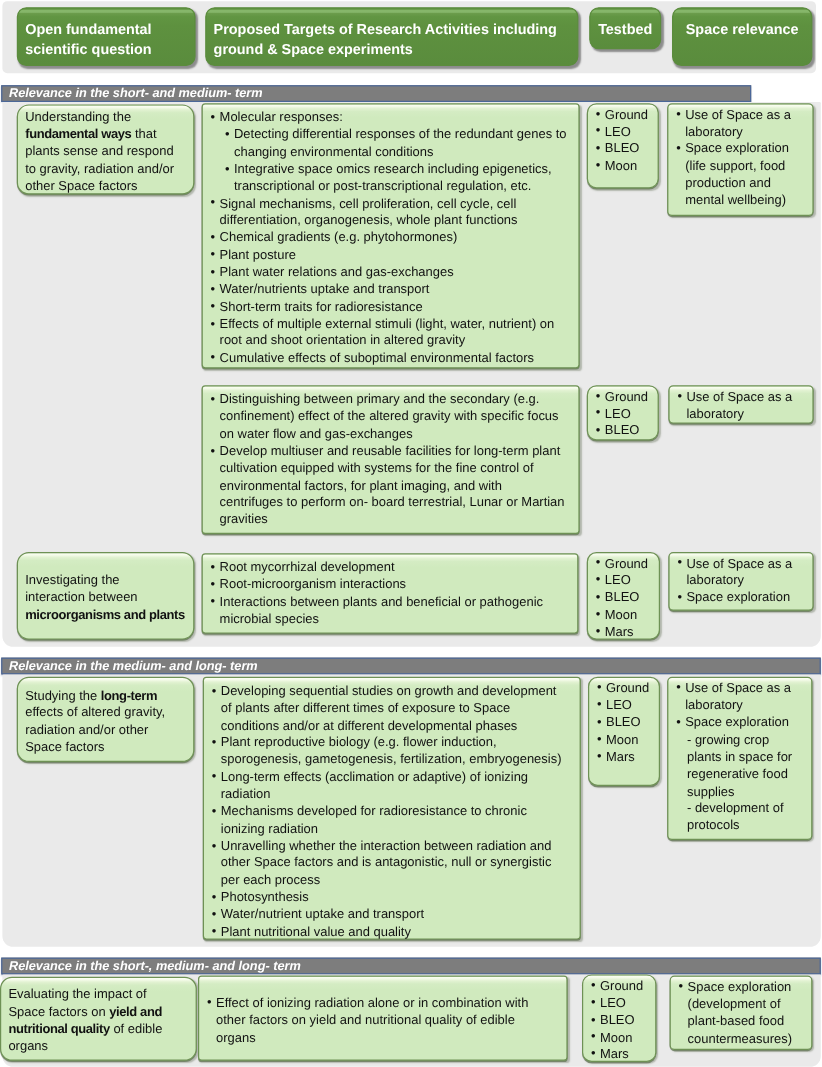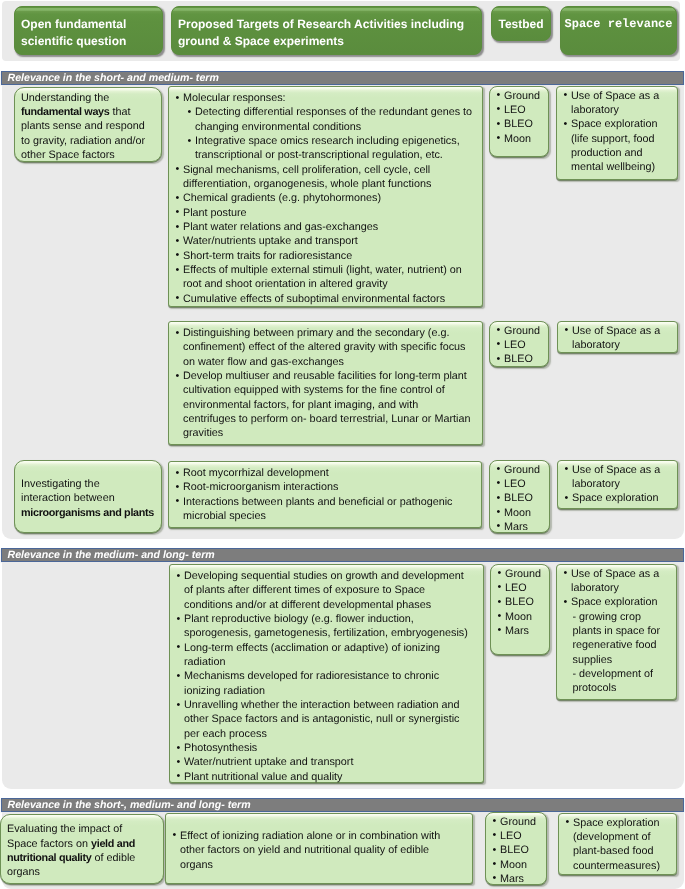--- a/index.html
+++ b/index.html
@@ -48,24 +48,24 @@
     <div class="panel" style="left: 2px; top: 1px; width: 678px; height: 60px;"></div>
     <div class="hdr" style="left: 14px; top: 6px; width: 149px; height: 49px;">
       <div class="t">Open fundamental<br>scientific question</div>
     </div>
     <div class="hdr" style="left: 171px; top: 6px; width: 311px; height: 49px;">
       <div class="t">Proposed Targets of Research Activities including<br>ground &amp; Space experiments</div>
     </div>
     <div class="hdr" style="left: 491px; top: 6px; width: 60px; height: 35px;">
       <div class="t" style="text-align: center; left: 0px; right: 0px;">Testbed</div>
     </div>
-    <div class="hdr" style="left: 560px; top: 6px; width: 117px; height: 49px; font-family: Liberation Mono, monospace;">
+    <div class="hdr" style="left: 560px; top: 6px; width: 117px; height: 49px;">
       <div class="t" style="text-align: center; left: 0px; right: 0px;">Space relevance</div>
     </div>
-    <div class="band" style="left: 1px; top: 71px; width: 683px; height: 14px;">
+    <div class="band" style="left: 1px; top: 71px; width: 625px; height: 14px;">
       <div class="t">Relevance in the short- and medium- term</div>
     </div>
     <div class="panel sec" style="left: 2px; top: 85px; width: 682px; height: 454px;"></div>
     <div class="cell vc" style="left: 14px; top: 87px; width: 148px; height: 75px; border-radius: 10px; padding-left: 6px; padding-right: 3px;">
       <div class="inner">Understanding the<br><b>fundamental ways</b> that<br>plants sense and respond<br>to gravity, radiation and/or<br>other Space factors</div>
     </div>
     <div class="cell" style="left: 168px; top: 86px; width: 315px; height: 221px; border-radius: 3px;">
       <div class="inner" style="left: 6.5px; top: 4px; right: 9px;">
         <ul>
           <li><span class="bu">•</span>Molecular responses:</li>
@@ -154,20 +154,23 @@
         <ul>
           <li><span class="bu">•</span>Use of Space as a laboratory</li>
           <li><span class="bu">•</span>Space exploration</li>
         </ul>
       </div>
     </div>
     <div class="band" style="left: 1px; top: 548px; width: 683px; height: 14px;">
       <div class="t">Relevance in the medium- and long- term</div>
     </div>
     <div class="panel sec" style="left: 2px; top: 562px; width: 682px; height: 227px;"></div>
+    <div class="cell vc" style="left: 14px; top: 564px; width: 148px; height: 71px; border-radius: 10px; padding-left: 6px; padding-right: 3px;">
+      <div class="inner">Studying the <b>long-term</b><br>effects of altered gravity,<br>radiation and/or other<br>Space factors</div>
+    </div>
     <div class="cell" style="left: 169px; top: 564px; width: 315px; height: 219px; border-radius: 3px;">
       <div class="inner" style="left: 6.5px; top: 4px; right: 9px;">
         <ul>
           <li><span class="bu">•</span>Developing sequential studies on growth and development of plants after different times of exposure to Space conditions and/or at different developmental phases</li>
           <li><span class="bu">•</span>Plant reproductive biology (e.g. flower induction, sporogenesis, gametogenesis,  fertilization, embryogenesis)</li>
           <li><span class="bu">•</span>Long-term effects (acclimation or adaptive) of ionizing radiation</li>
           <li><span class="bu">•</span>Mechanisms developed for radioresistance to chronic ionizing radiation</li>
           <li><span class="bu">•</span>Unravelling whether the interaction between radiation and other Space factors and is antagonistic, null or synergistic per each process</li>
           <li><span class="bu">•</span>Photosynthesis</li>
           <li><span class="bu">•</span>Water/nutrient uptake and transport</li>

